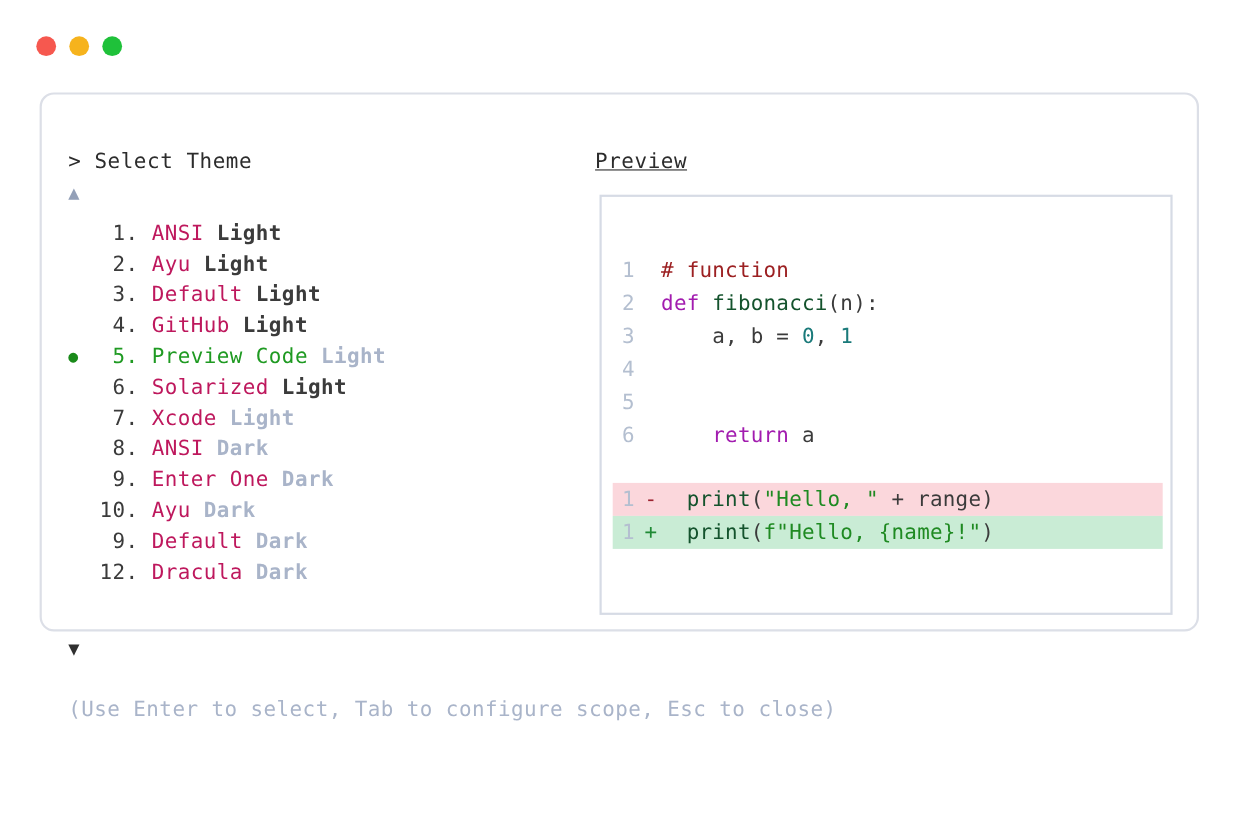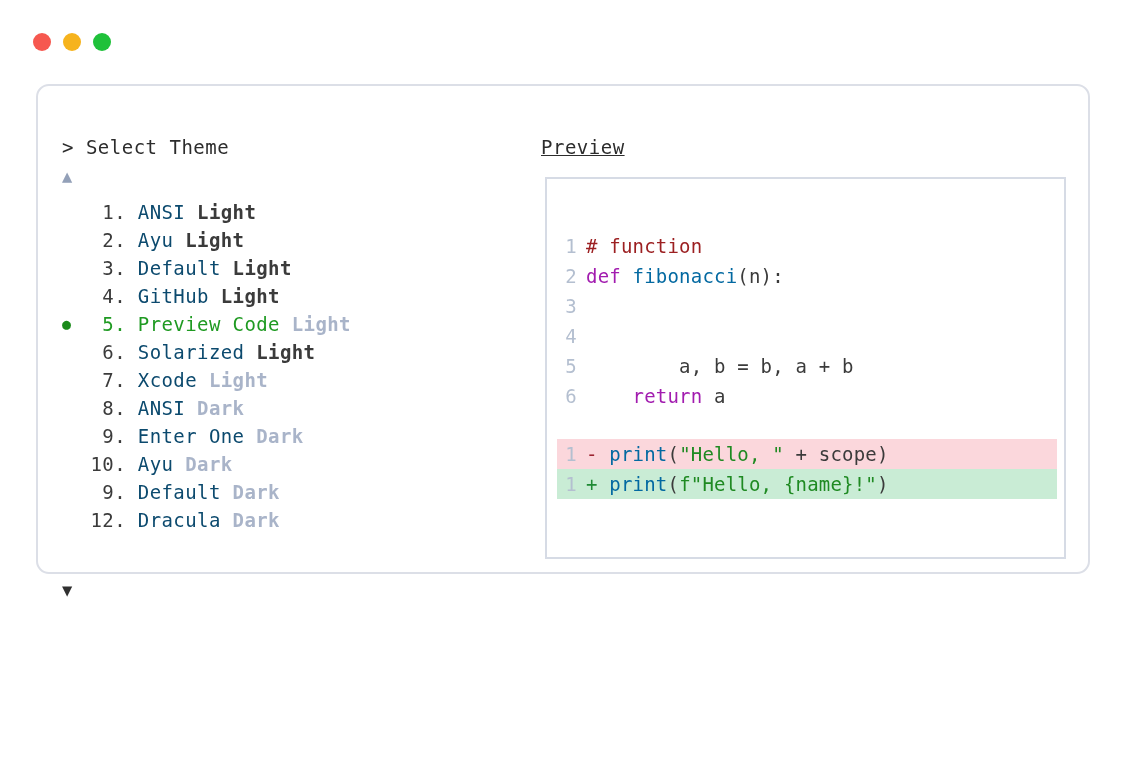--- a/index.html
+++ b/index.html
@@ -106,21 +106,21 @@
     line-height: 1;
     color: #1a8a1a;
   }
   .row-index {
     width: 42px;
     flex: 0 0 42px;
     text-align: right;
     color: #3b3b3b;
   }
   .row-gap { flex: 0 0 10px; }
-  .row-name  { color: #0c4a6e; }
+  .row-name  { color: #be185d; }
   .row-suffix { color: #3b3b3b; font-weight: bold; }
   .theme-row.selected .row-index,
   .theme-row.selected .row-name { color: #1f9a22; }
   .theme-row .row-suffix.muted  { color: #a9b4c9; }
 
   
   #hint-text {
     position: absolute;
     left: 24px;
     top: 548px;
@@ -157,32 +157,32 @@
     letter-spacing: 0.2px;
   }
   .code-line.spacer { height: 28px; }
   .ln {
     width: 20px;
     flex: 0 0 20px;
     text-align: right;
     color: #b4bfd0;
     margin-right: 9px;
   }
-  .code-text { color: #3b3b3b; }
+  .code-text { color: #3b3b3b; margin-left: 15px; }
 
   .diff-line .ln { color: #b4bfd0; }
   .diff-del { background: #fbd7dc; }
   .diff-add { background: #c9ecd5; }
   .diff-del .sign { color: #9c2330; }
   .diff-add .sign { color: #1f8a35; }
 
   
   .t-comment { color: #9c2022; }
   .t-kw      { color: #a21caf; }
-  .t-fn      { color: #0369a1; }
+  .t-fn      { color: #14532d; }
   .t-num     { color: #1a7a7a; }
   .t-str     { color: #1f8a22; }
   .t-plain   { color: #3b3b3b; }
 </style>
 </head>
 <body>
 
 <div id="window-controls">
   <span class="dot dot-close"></span>
   <span class="dot dot-min"></span>
@@ -208,29 +208,30 @@
         <div class="theme-row"><span class="row-marker"></span><span class="row-index">7.</span><span class="row-gap"> </span><span class="row-name">Xcode</span><span class="row-suffix muted"> Light</span></div>
         <div class="theme-row"><span class="row-marker"></span><span class="row-index">8.</span><span class="row-gap"> </span><span class="row-name">ANSI</span><span class="row-suffix muted"> Dark</span></div>
         <div class="theme-row"><span class="row-marker"></span><span class="row-index">9.</span><span class="row-gap"> </span><span class="row-name">Enter One</span><span class="row-suffix muted"> Dark</span></div>
         <div class="theme-row"><span class="row-marker"></span><span class="row-index">10.</span><span class="row-gap"> </span><span class="row-name">Ayu</span><span class="row-suffix muted"> Dark</span></div>
         <div class="theme-row"><span class="row-marker"></span><span class="row-index">9.</span><span class="row-gap"> </span><span class="row-name">Default</span><span class="row-suffix muted"> Dark</span></div>
         <div class="theme-row"><span class="row-marker"></span><span class="row-index">12.</span><span class="row-gap"> </span><span class="row-name">Dracula</span><span class="row-suffix muted"> Dark</span></div>
       </div>
 
     <div id="scroll-down-arrow">▼</div>
 
+    <div id="hint-text">(Use Enter to select, Tab to configure scope, Esc to close)</div>
 
     <div id="preview-box">
       <div id="code-block">
           <div class="code-line"><span class="ln">1</span><span class="code-text"><span class="t-comment"># function</span></span></div>
           <div class="code-line"><span class="ln">2</span><span class="code-text"><span class="t-kw">def </span><span class="t-fn">fibonacci</span><span class="t-plain">(n):</span></span></div>
-          <div class="code-line"><span class="ln">3</span></div>
+          <div class="code-line"><span class="ln">3</span><span class="code-text"><span class="t-plain">    a, b = </span><span class="t-num">0</span><span class="t-plain">, </span><span class="t-num">1</span></span></div>
           <div class="code-line"><span class="ln">4</span></div>
-          <div class="code-line"><span class="ln">5</span><span class="code-text"><span class="t-plain">        a, b = b, a + b</span></span></div>
+          <div class="code-line"><span class="ln">5</span></div>
           <div class="code-line"><span class="ln">6</span><span class="code-text"><span class="t-plain">    </span><span class="t-kw">return</span><span class="t-plain"> a</span></span></div>
           <div class="code-line spacer"></div>
-          <div class="code-line diff-line diff-del"><span class="ln">1</span><span class="sign">-</span><span class="code-text"><span class="t-plain"> </span><span class="t-fn">print</span><span class="t-plain">(</span><span class="t-str">"Hello, "</span><span class="t-plain"> + scope)</span></span></div>
+          <div class="code-line diff-line diff-del"><span class="ln">1</span><span class="sign">-</span><span class="code-text"><span class="t-plain"> </span><span class="t-fn">print</span><span class="t-plain">(</span><span class="t-str">"Hello, "</span><span class="t-plain"> + range)</span></span></div>
           <div class="code-line diff-line diff-add"><span class="ln">1</span><span class="sign">+</span><span class="code-text"><span class="t-plain"> </span><span class="t-fn">print</span><span class="t-plain">(</span><span class="t-str">f"Hello, {name}!"</span><span class="t-plain">)</span></span></div>
         </div>
     </div>
 
   </div>
 </div>
 
 </body></html>

